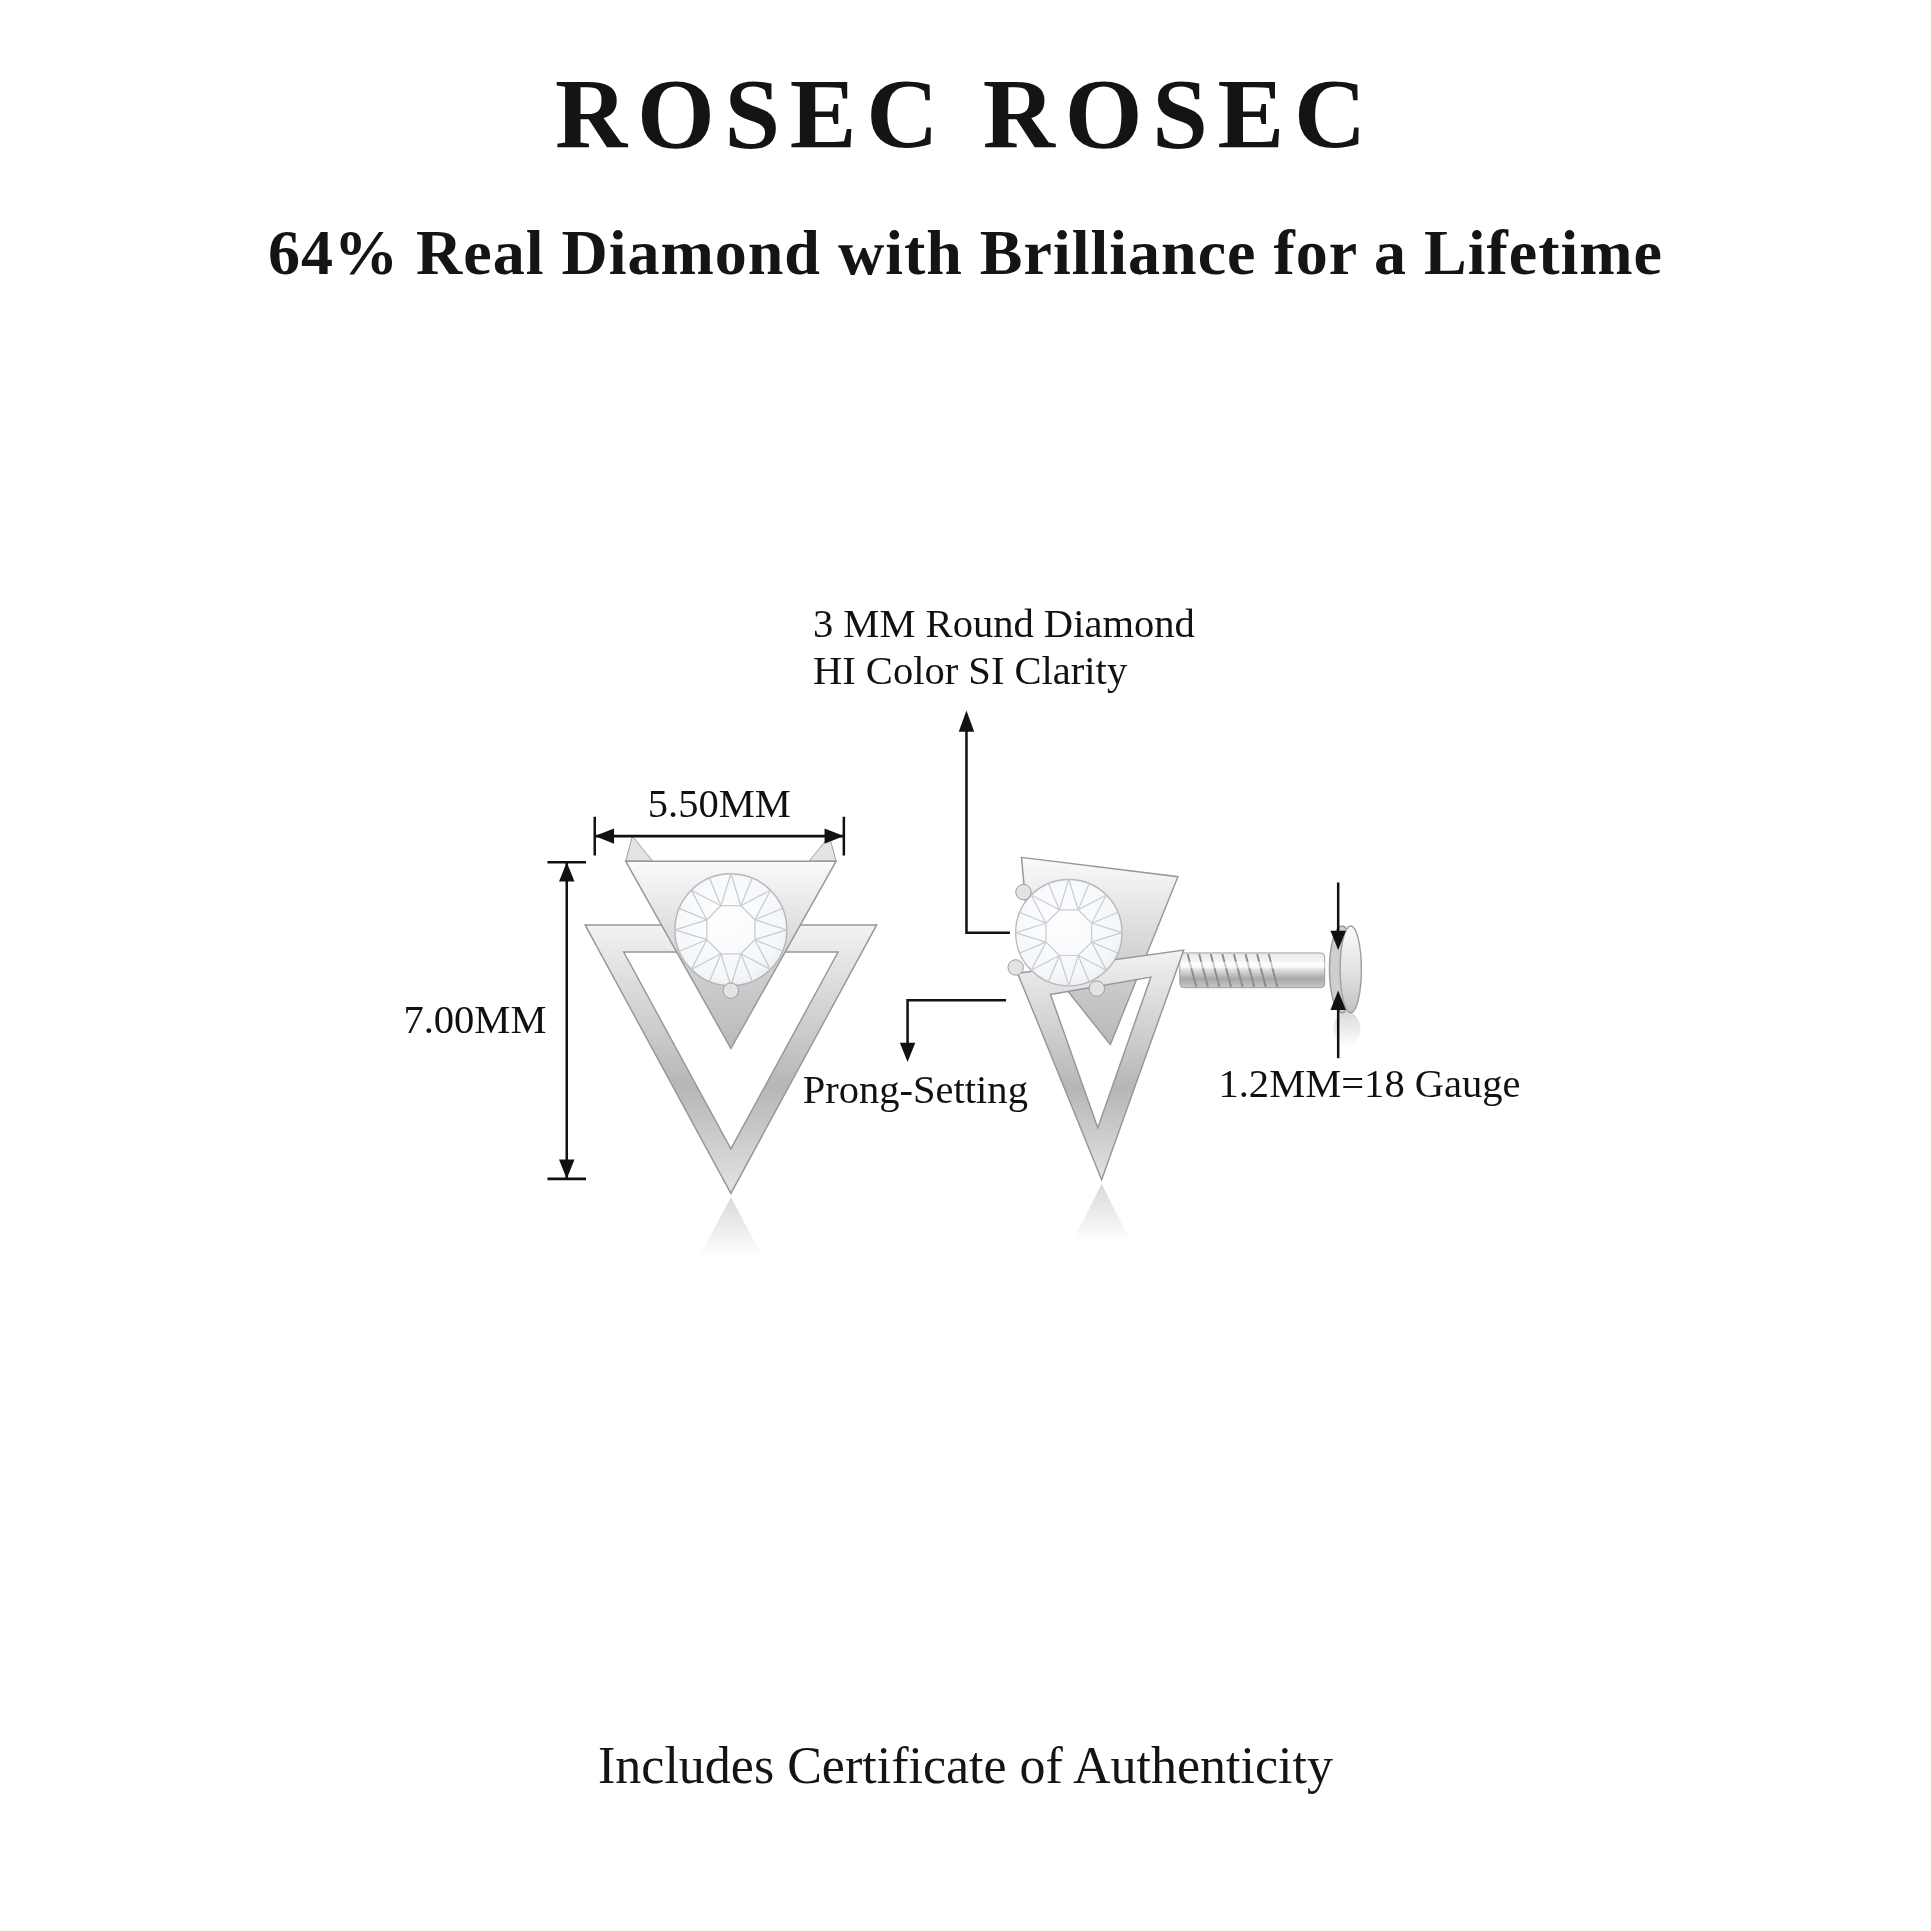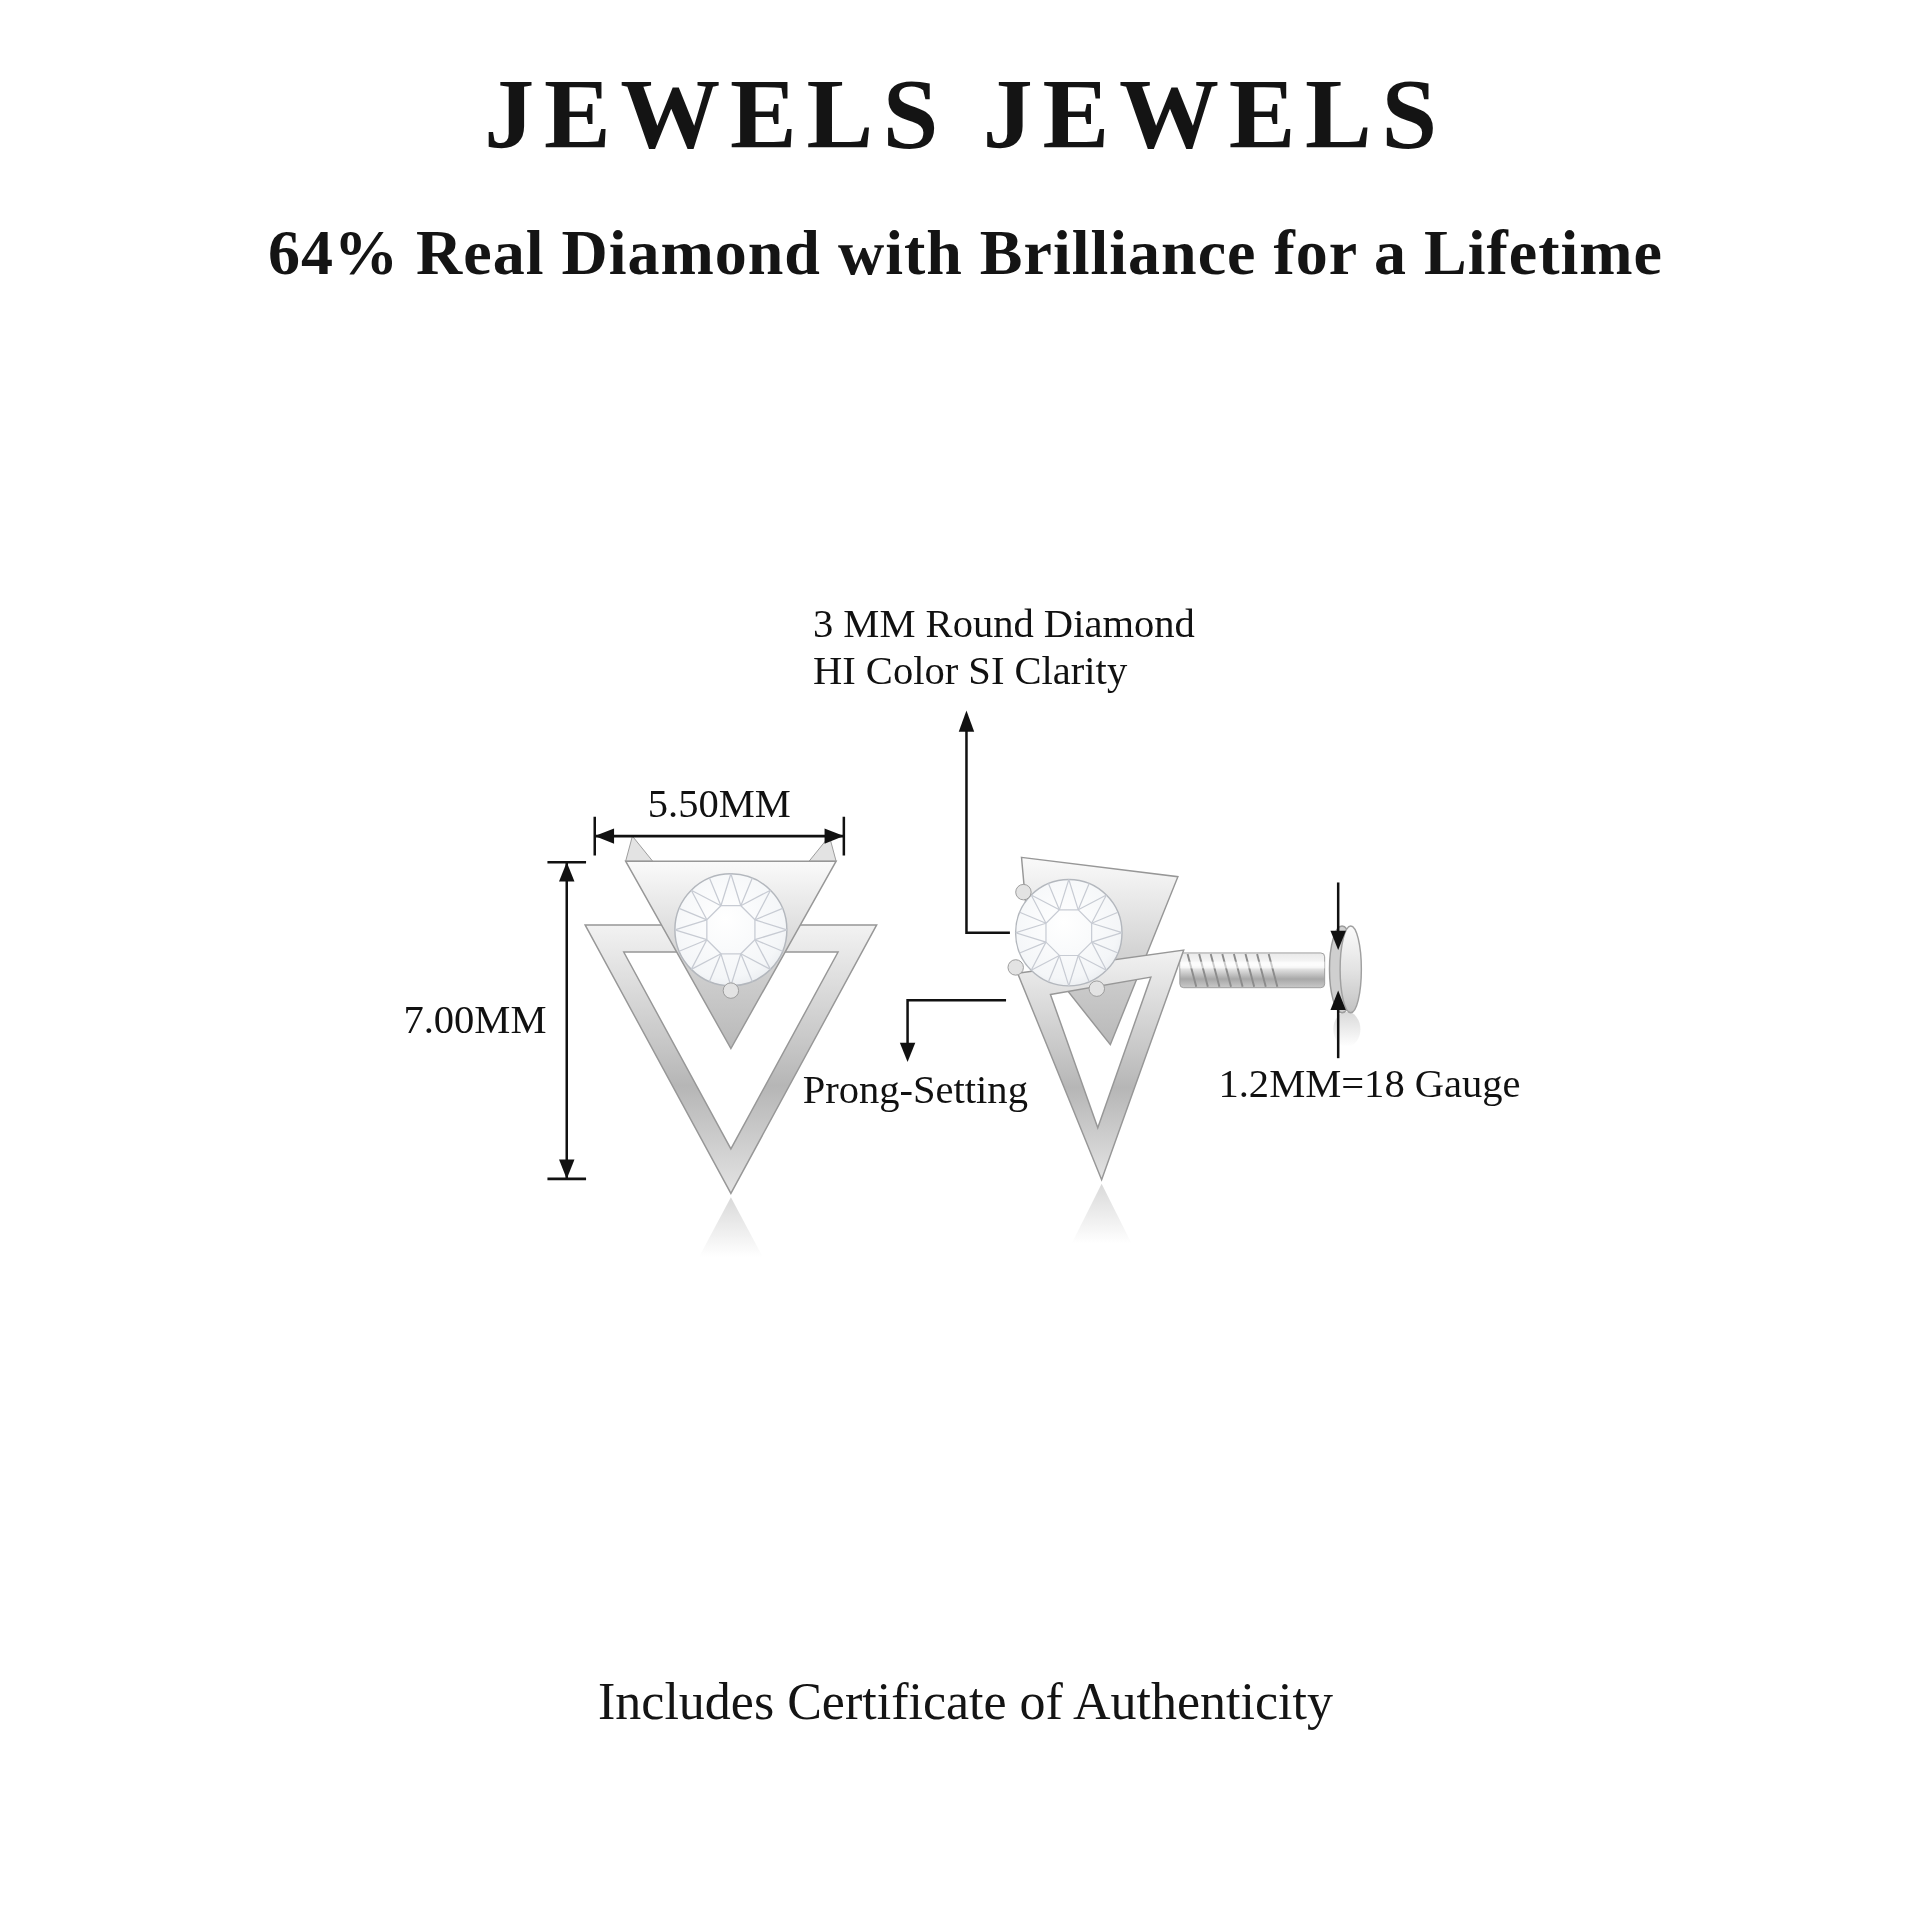--- a/index.html
+++ b/index.html
@@ -32,21 +32,21 @@
     width: 100%;
     text-align: center;
     font-size: 64px;
     font-weight: 700;
     letter-spacing: 1px;
     margin: 0;
     color: #141414;
   }
   .certificate {
     position: absolute;
-    top: 1672px;
+    top: 1736px;
     left: 0;
     width: 100%;
     text-align: center;
     font-size: 52px;
     font-weight: 400;
     color: #141414;
   }
   svg.diagram {
     position: absolute;
     top: 0;
@@ -84,21 +84,21 @@
     fill: #e3e3e3;
     stroke: #9a9a9a;
     stroke-width: 1;
   }
 </style>
 </head>
 <body>
 
 <div class="page">
 
-  <h1 class="brand-title">JEWELS JEWELS</h1>
+  <h1 class="brand-title">ROSEC ROSEC</h1>
   <h2 class="tagline">64% Real Diamond with Brilliance for a Lifetime</h2>
 
   <svg class="diagram" width="1931" height="1931" viewBox="0 0 2000 2000" xmlns="http://www.w3.org/2000/svg">
     <defs>
       <linearGradient id="metal1" x1="0" y1="0" x2="0" y2="1">
         <stop offset="0" stop-color="#f2f2f2"></stop>
         <stop offset="0.45" stop-color="#c6c6c6"></stop>
         <stop offset="0.6" stop-color="#b6b6b6"></stop>
         <stop offset="1" stop-color="#e3e3e3"></stop>
       </linearGradient>

